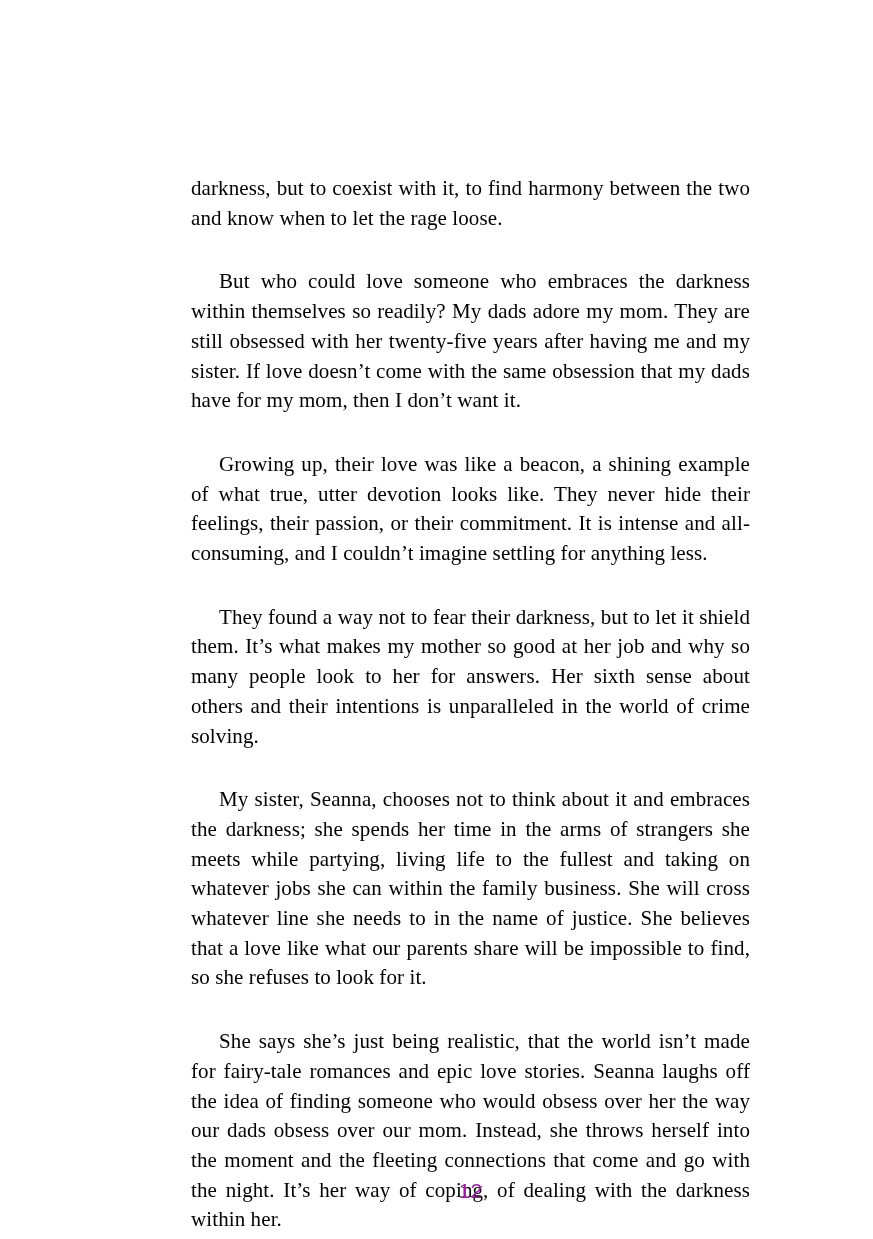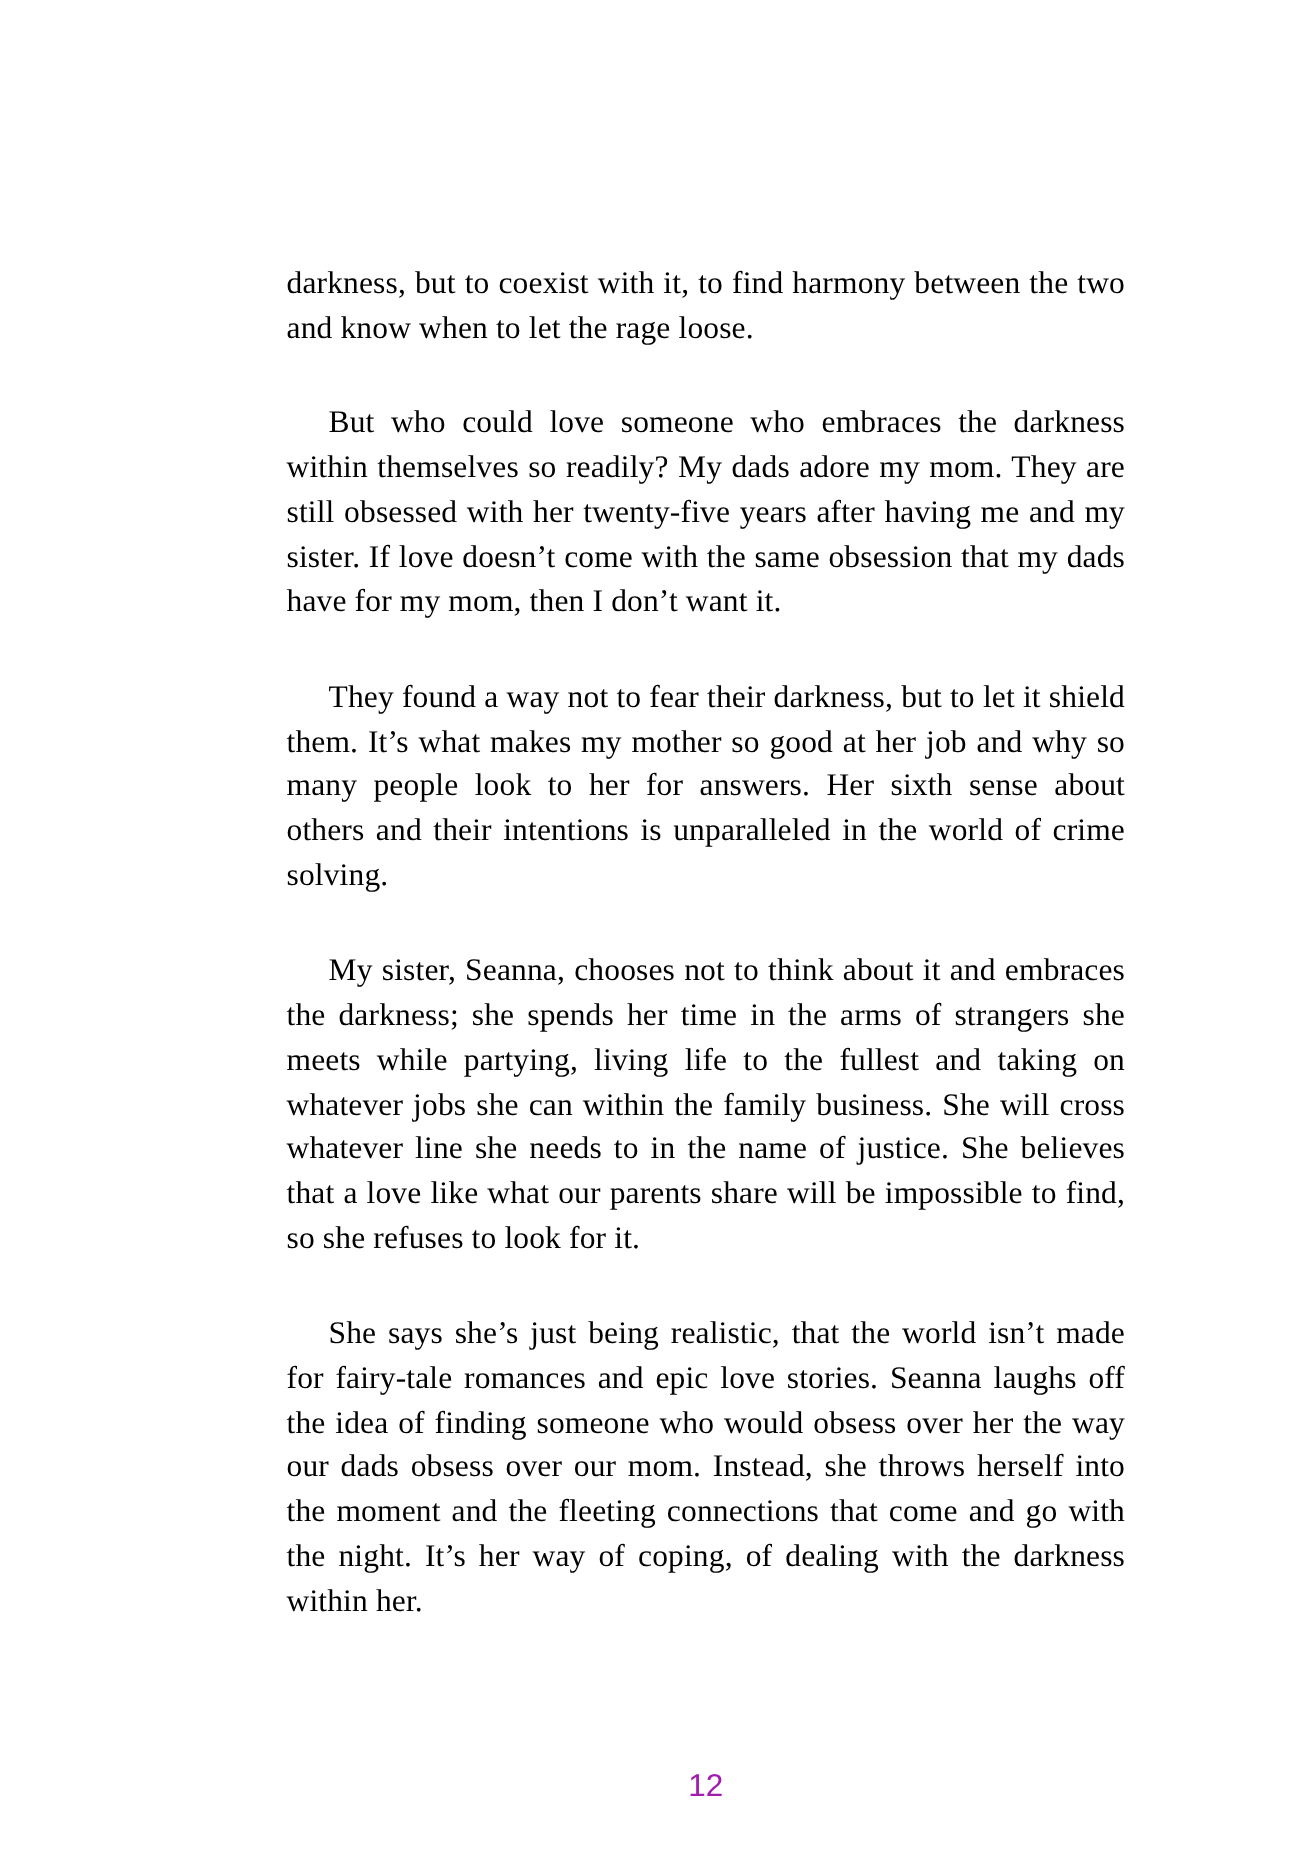--- a/index.html
+++ b/index.html
@@ -45,18 +45,19 @@
     color: #a21caf;
   }
 </style>
 </head>
 <body>
 
 <div class="page">
   <div class="text-block">
     <p class="no-indent">darkness, but to coexist with it, to find harmony between the two and know when to let the rage loose.</p>
     <p>But who could love someone who embraces the darkness within themselves so readily? My dads adore my mom. They are still obsessed with her twenty-five years after having me and my sister. If love doesn’t come with the same obsession that my dads have for my mom, then I don’t want it.</p>
+    <p>Growing up, their love was like a beacon, a shining example of what true, utter devotion looks like. They never hide their feelings, their passion, or their commitment. It is intense and all-consuming, and I couldn’t imagine settling for anything less.</p>
     <p>They found a way not to fear their darkness, but to let it shield them. It’s what makes my mother so good at her job and why so many people look to her for answers. Her sixth sense about others and their intentions is unparalleled in the world of crime solving.</p>
     <p>My sister, Seanna, chooses not to think about it and embraces the darkness; she spends her time in the arms of strangers she meets while partying, living life to the fullest and taking on whatever jobs she can within the family business. She will cross whatever line she needs to in the name of justice. She believes that a love like what our parents share will be impossible to find, so she refuses to look for it.</p>
     <p>She says she’s just being realistic, that the world isn’t made for fairy-tale romances and epic love stories. Seanna laughs off the idea of finding someone who would obsess over her the way our dads obsess over our mom. Instead, she throws herself into the moment and the fleeting connections that come and go with the night. It’s her way of coping, of dealing with the darkness within her.</p>
   </div>
   <div class="page-number">12</div>
 </div>
 
 </body></html>

